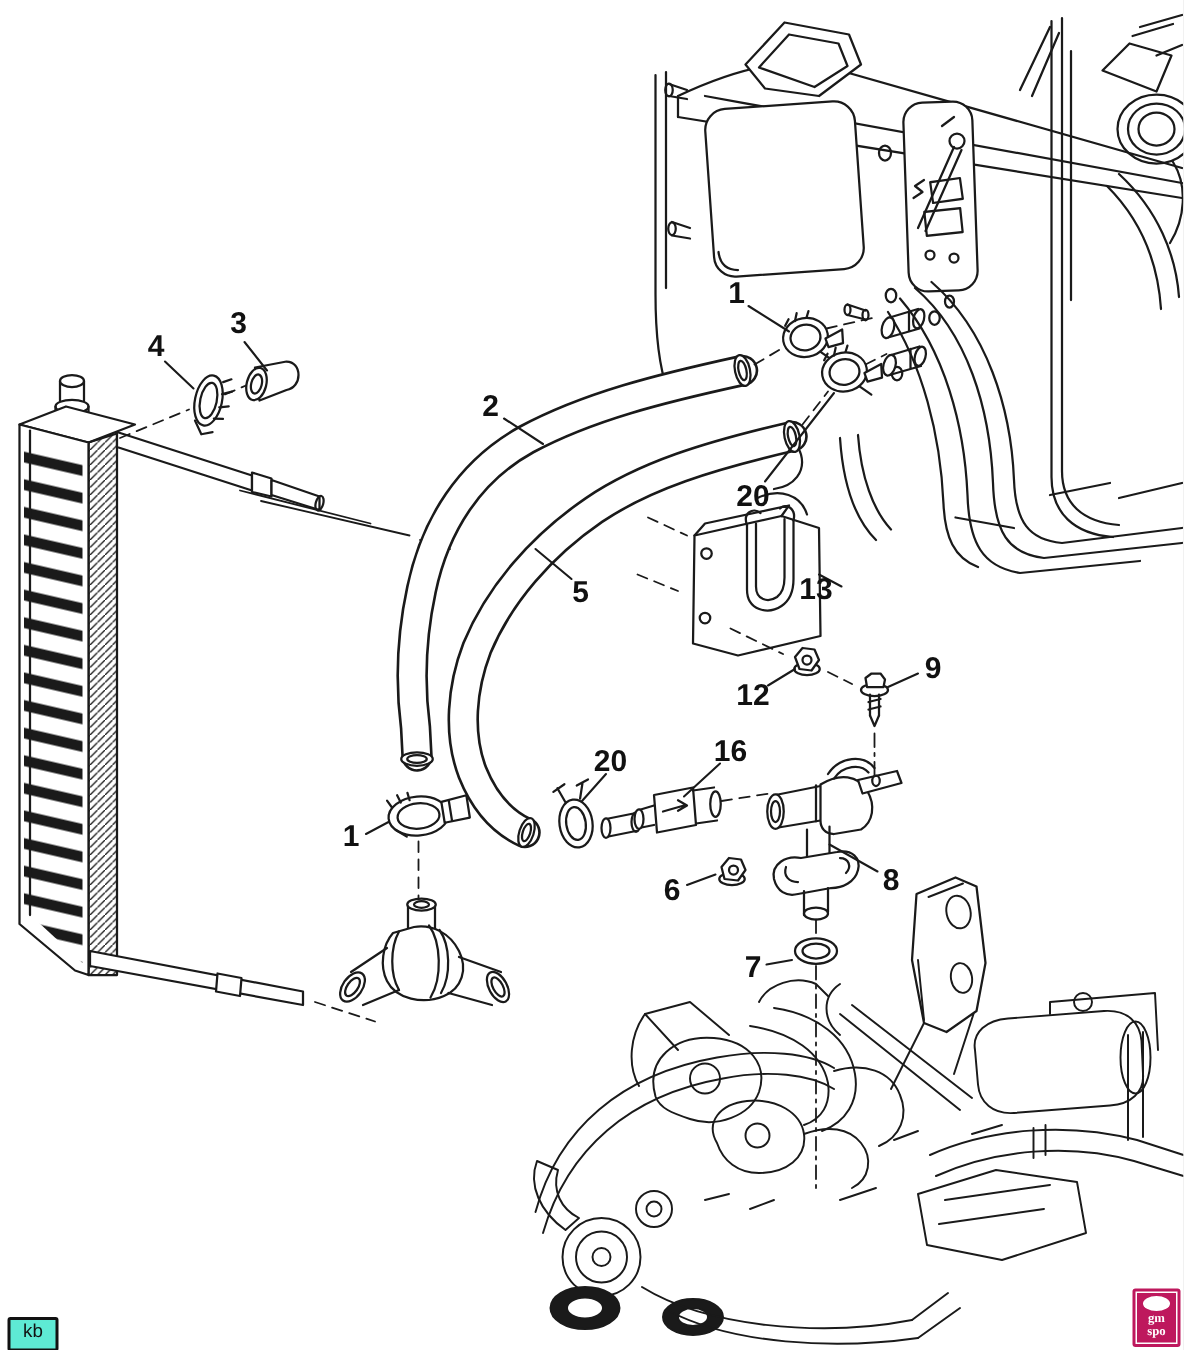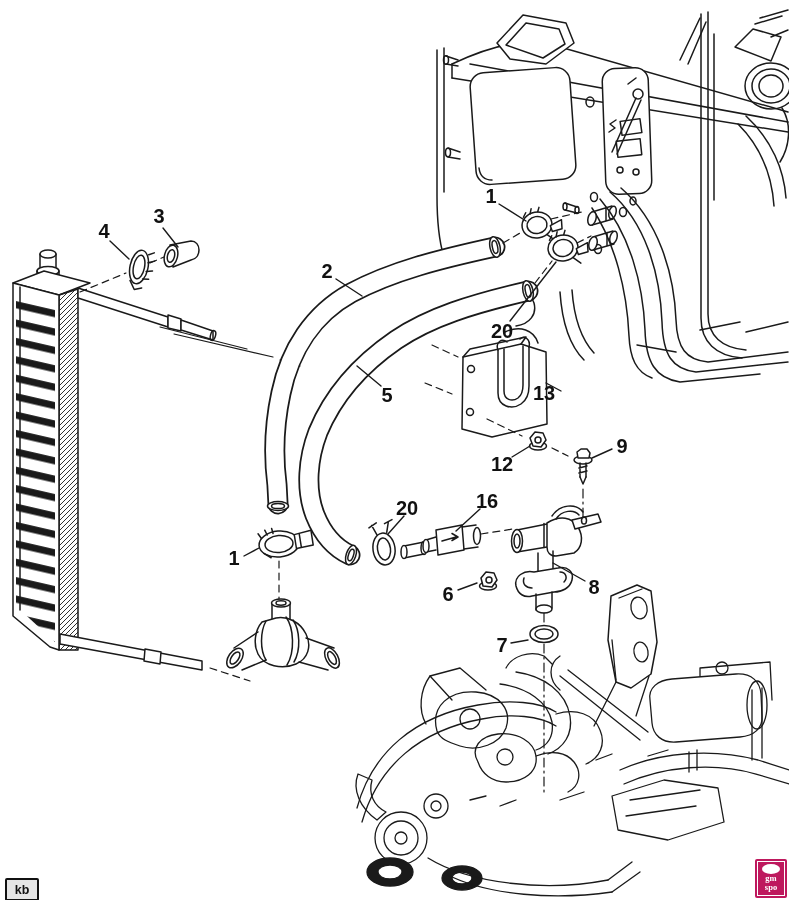--- a/index.html
+++ b/index.html
@@ -4,22 +4,22 @@
 <style>
   html,body{margin:0;padding:0;background:#e8e8e8;}
   .page{position:relative;width:789px;height:900px;background:#ffffff;overflow:hidden;
         font-family:"Liberation Sans", sans-serif;color:#111;}
   .page svg{position:absolute;left:0;top:0;}
   .title{position:absolute;top:1px;right:3px;font-size:18px;font-weight:bold;
          letter-spacing:.4px;white-space:nowrap;}
   .callout{position:absolute;transform:translate(-50%,-50%);font-size:20px;
            font-weight:bold;line-height:1;}
   .kb-badge{position:absolute;left:5px;top:878px;width:30px;height:19px;
-            border:2.4px solid #111;border-radius:2px;display:flex;align-items:center;
-            justify-content:center;font-size:12.5px;font-weight:bold;background:#e5e5e5;}
+            border:2.4px solid #111;border-radius:2px;display:flex;
+            justify-content:center;font-size:12.5px;font-weight:normal;background:#5eead4;}
   .gm-logo{position:absolute;left:755px;top:859px;width:32px;height:39px;background:#be185d;
            border-radius:2px;display:flex;flex-direction:column;align-items:center;}
   .gm-logo .inner{margin-top:2px;width:26px;height:33px;border:1px solid #fff;
             display:flex;flex-direction:column;align-items:center;}
   .gm-logo .oval{width:18px;height:10px;background:#fff;border-radius:50%;margin-top:2px;}
   .gm-logo .l1,.gm-logo .l2{color:#fff;font-size:8.5px;font-weight:bold;line-height:1.08;
             font-family:"Liberation Serif", serif;}
 </style>
 </head>
 <body>

